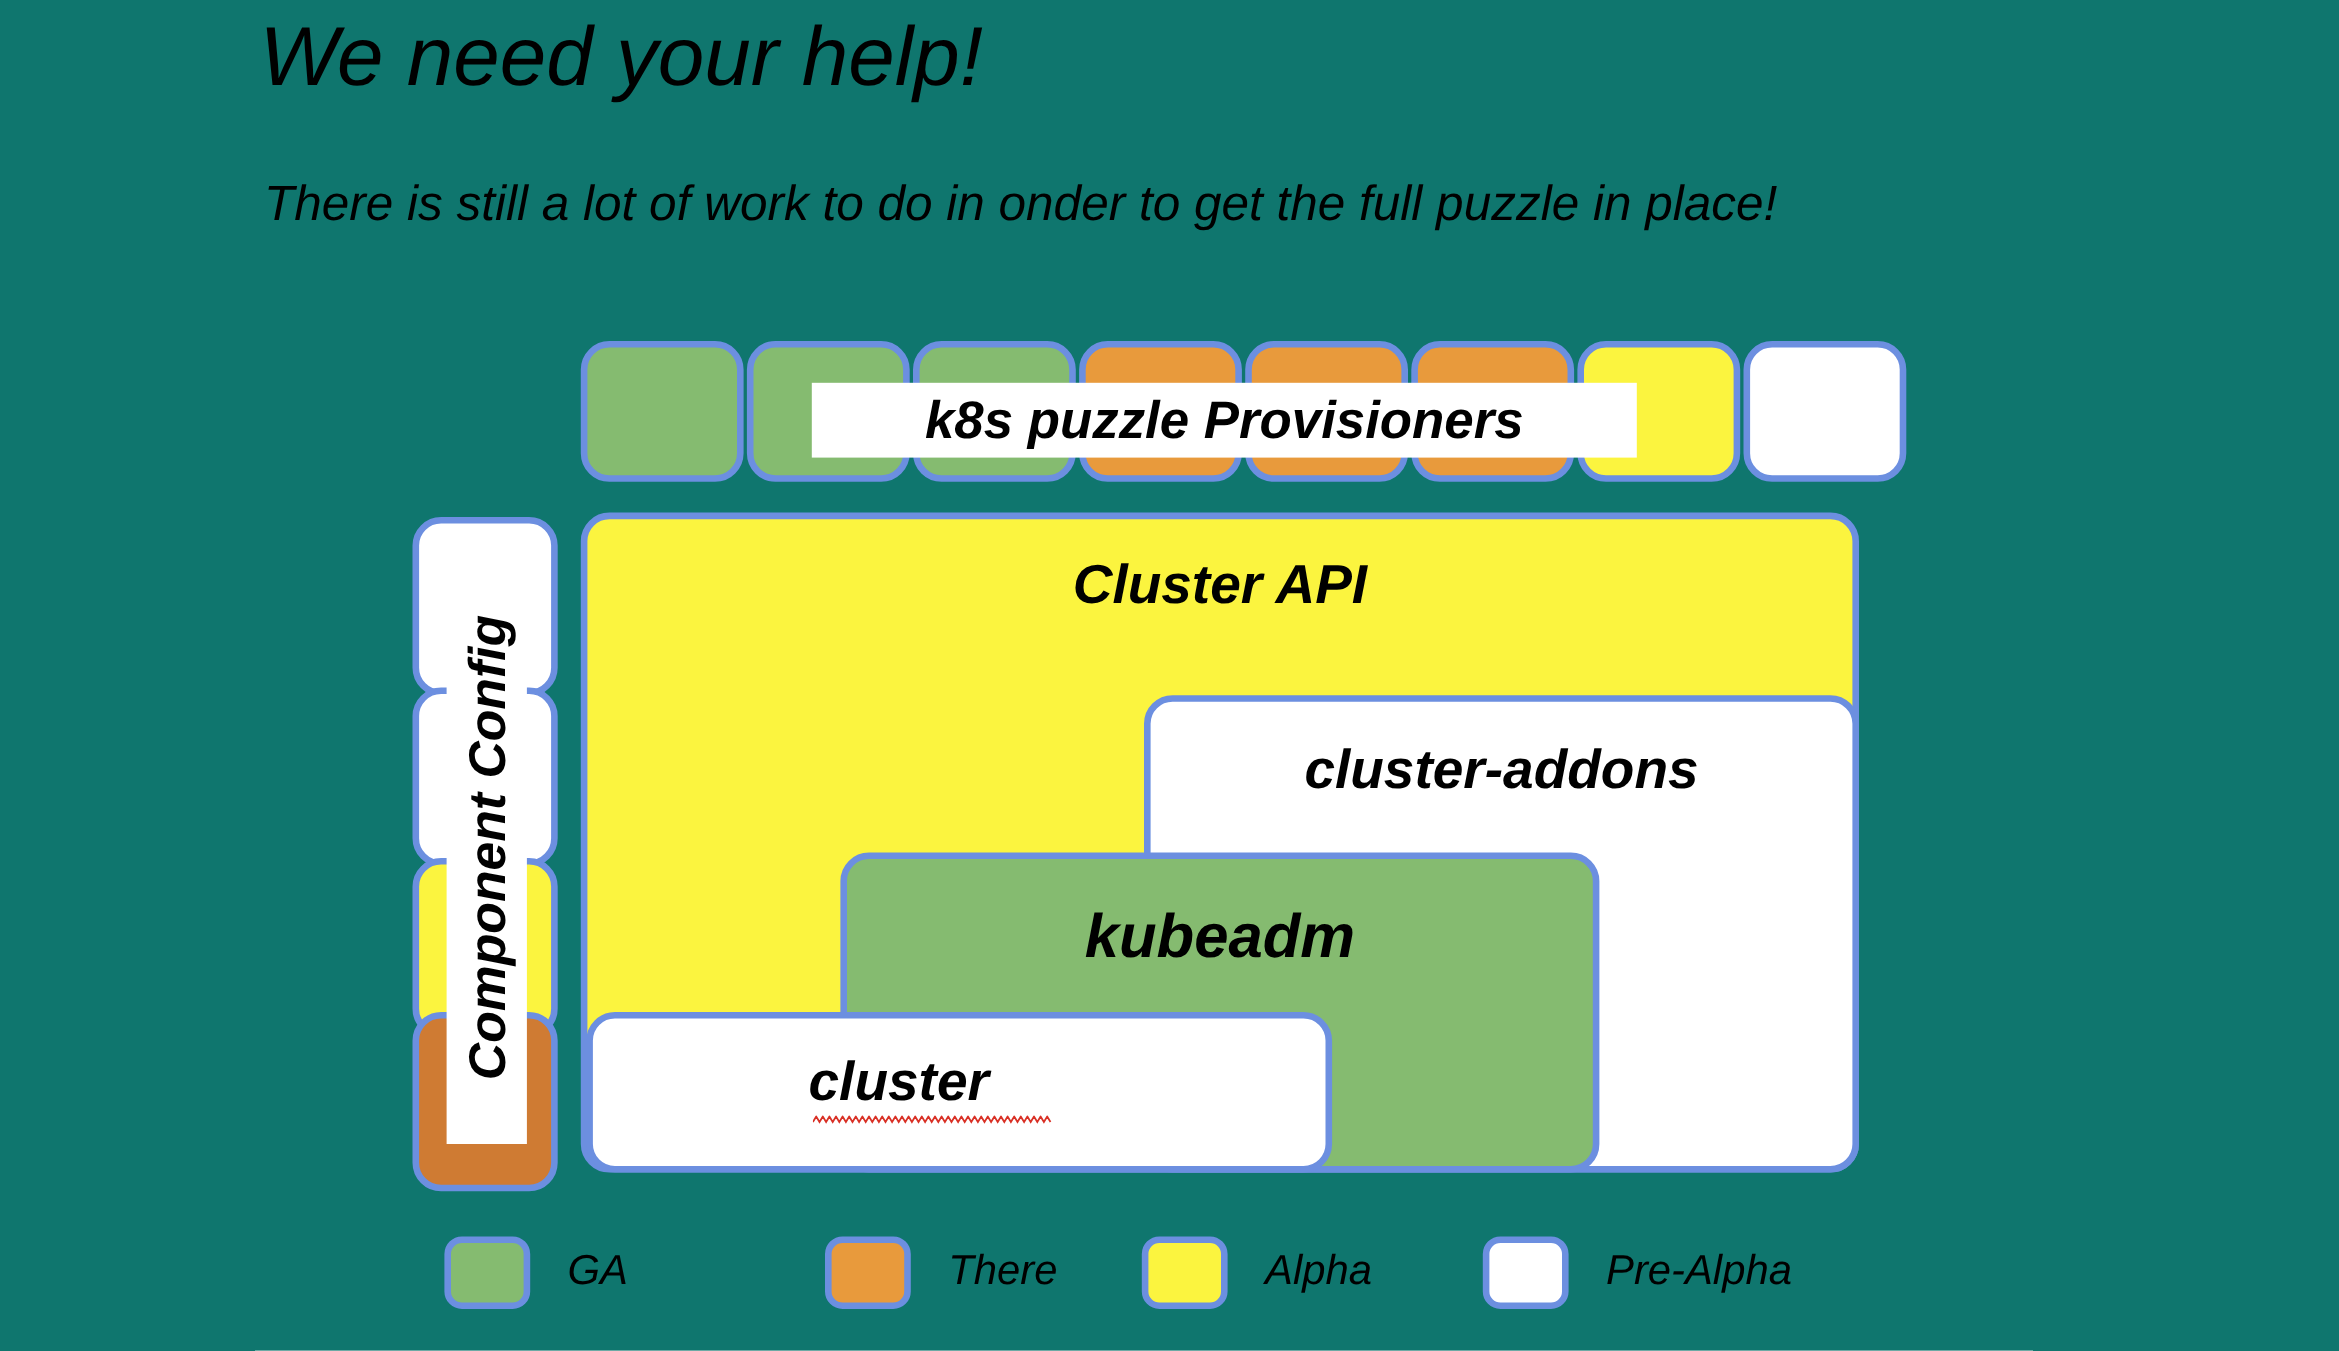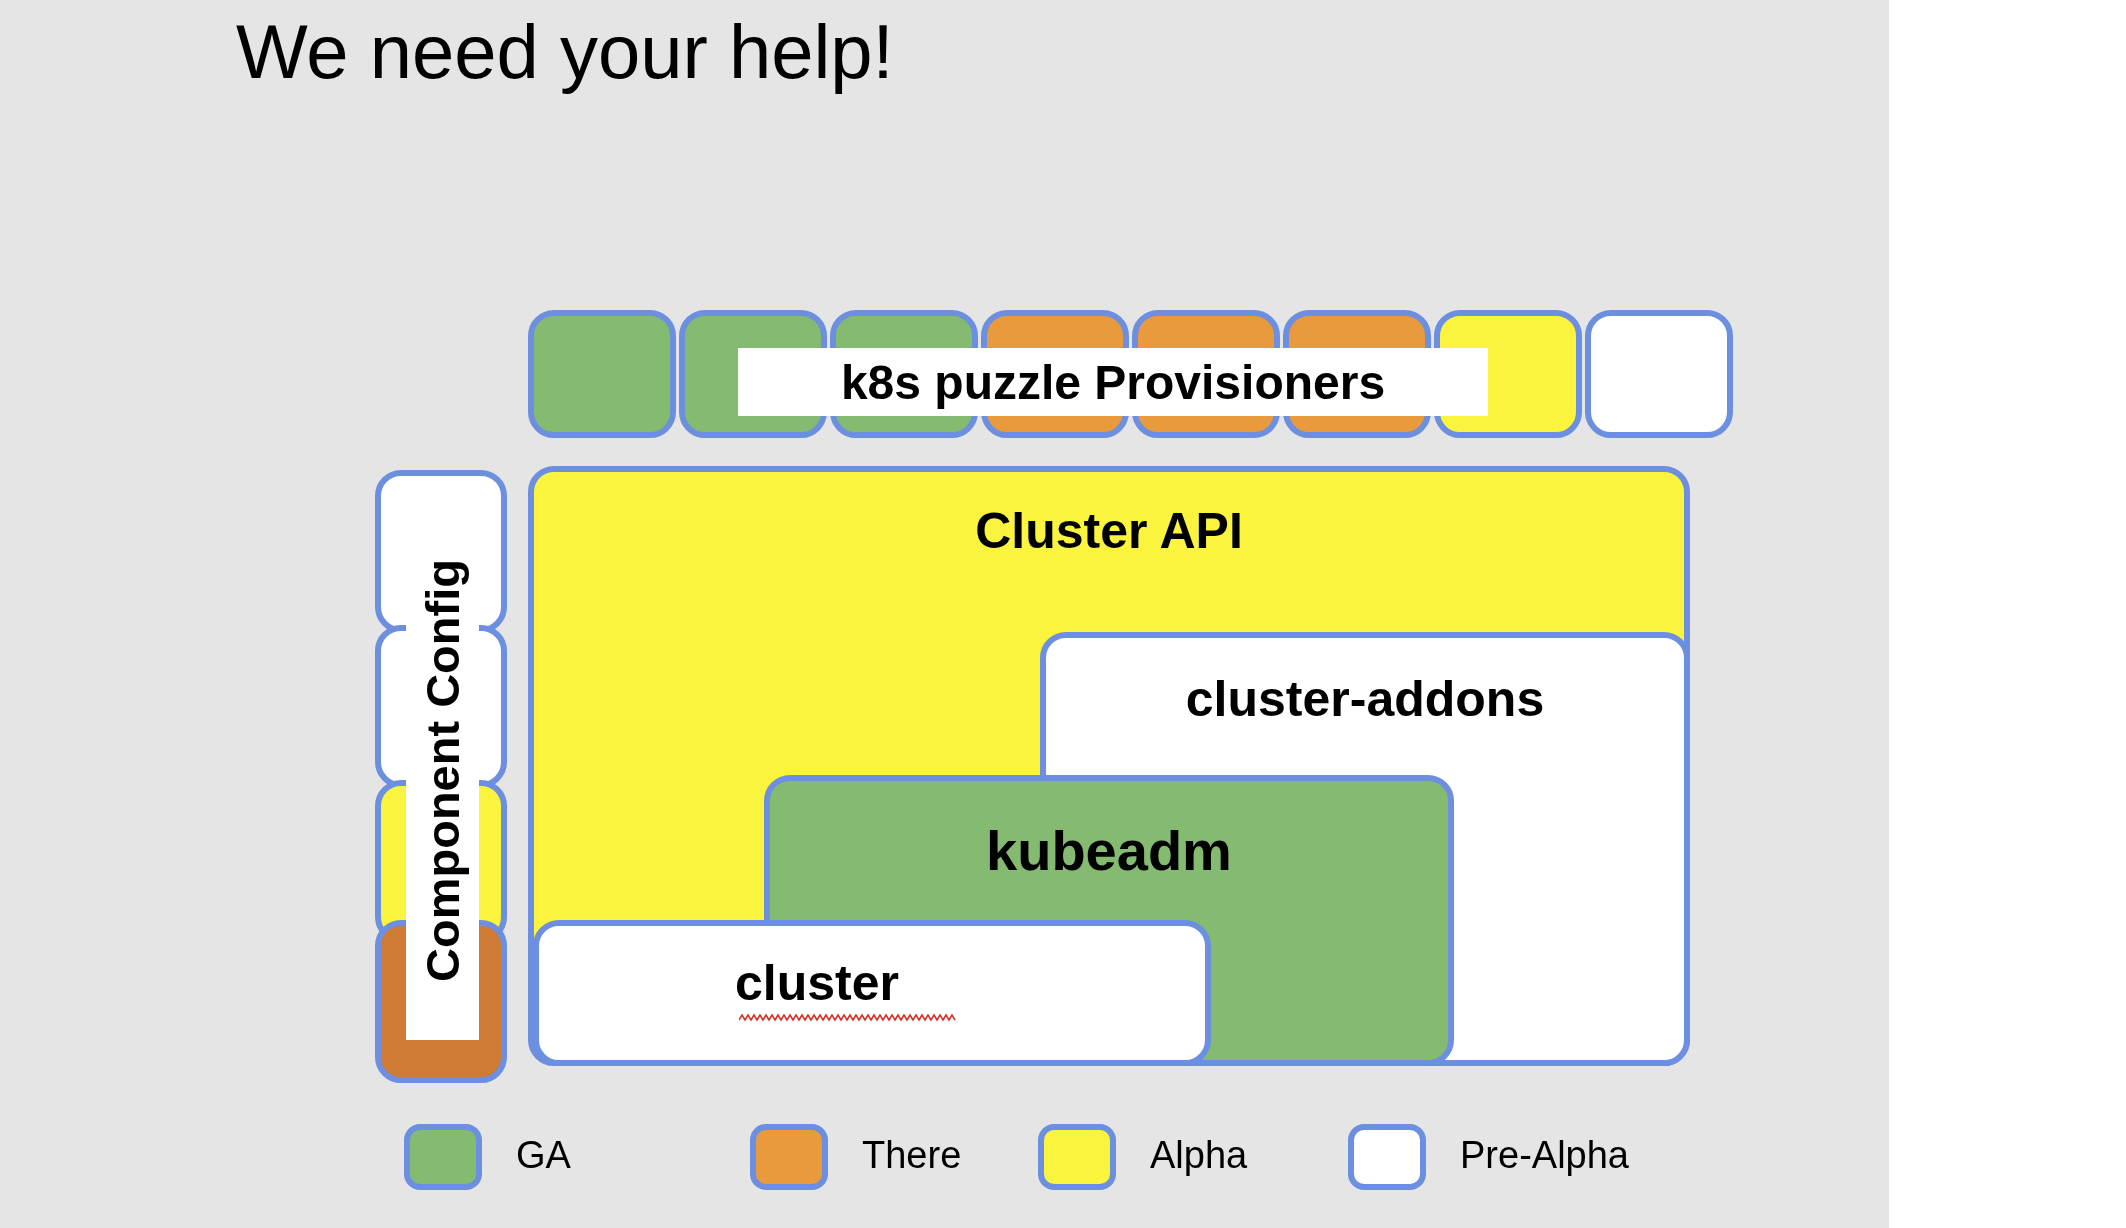--- a/index.html
+++ b/index.html
@@ -7,24 +7,25 @@
     margin: 0;
     padding: 0;
     background: #ffffff;
   }
   body {
     font-family: "Liberation Sans", sans-serif;
     color: #000000;
   }
   #slide {
     position: relative;
-    width: 1889px;
+    width: 2126px;
     height: 1228px;
-    background: #e5e5e5;
+    background: #0f766e;
     overflow: hidden;
+    font-style: italic;
   }
 
   
   #page-title {
     position: absolute;
     left: 236px;
     top: 10px;
     font-size: 76px;
     font-weight: 400;
     letter-spacing: 0px;
@@ -184,20 +185,21 @@
     white-space: nowrap;
   }
 </style>
 </head>
 <body>
 
 <div id="slide">
 
   <div id="page-title">We need your help!</div>
 
+  <div id="page-subtitle">There is still a lot of work to do in onder to get the full puzzle in place!</div>
 
   <div id="provisioners-row">
 
     <div class="box prov-box ga" style="left:528px"></div>
     <div class="box prov-box ga" style="left:679px"></div>
     <div class="box prov-box ga" style="left:830px"></div>
     <div class="box prov-box beta" style="left:981px"></div>
     <div class="box prov-box beta" style="left:1132px"></div>
     <div class="box prov-box beta" style="left:1283px"></div>
     <div class="box prov-box alpha" style="left:1434px"></div>

